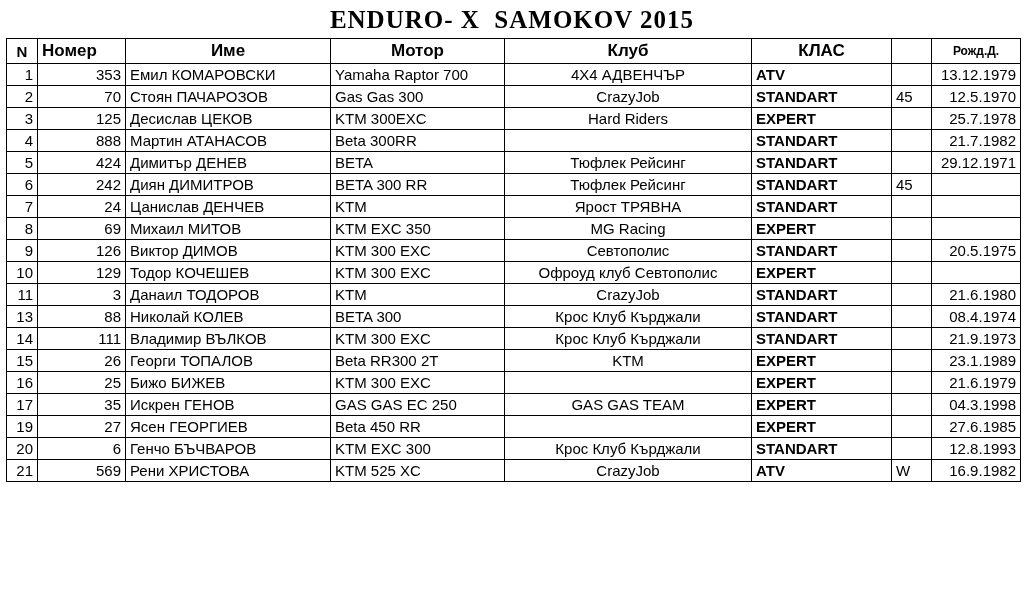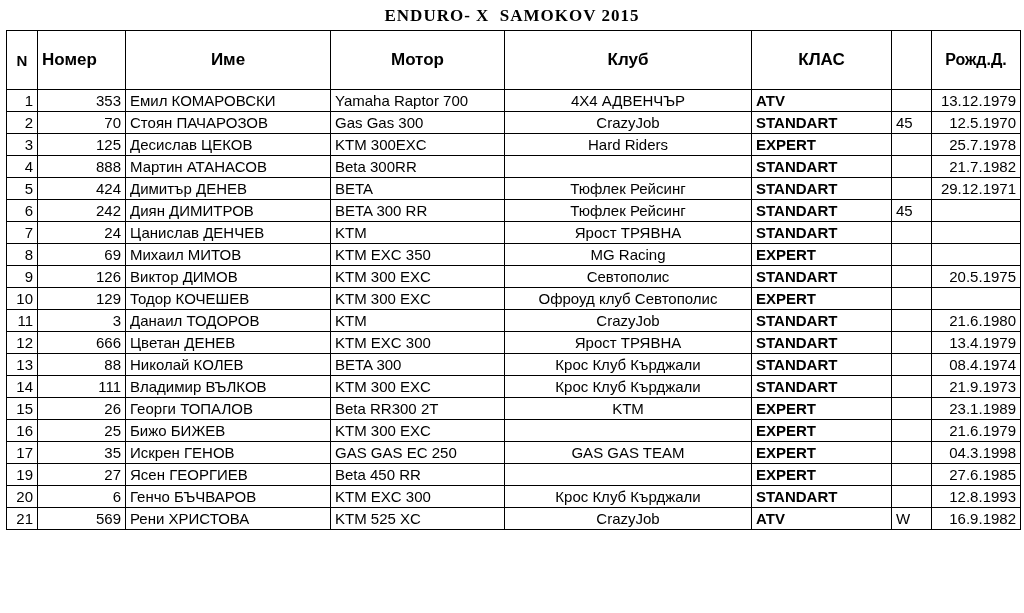--- a/index.html
+++ b/index.html
@@ -9,21 +9,21 @@
   }
   body {
     width: 1024px;
     height: 613px;
     font-family: "Liberation Sans", sans-serif;
     overflow: hidden;
   }
   #title {
     text-align: center;
     font-weight: bold;
-    font-size: 17px;
+    font-size: 25px;
     font-family: "Liberation Serif", serif;
     letter-spacing: 1px;
     color: #000000;
     padding-top: 6px;
     padding-bottom: 4px;
     white-space: pre;
   }
   .table-wrap {
     padding: 0 4px 0 6px;
   }
@@ -41,31 +41,31 @@
   col.c-extra  { width: 40px; }
   col.c-date   { width: 89px; }
 
   thead th {
     border: 1px solid #000000;
     background: #ffffff;
     font-weight: bold;
     font-size: 17px;
     color: #000000;
     height: 24px;
-    padding: 17px 4px;
+    padding: 0 4px;
     font-family: "Liberation Sans", sans-serif;
   }
   thead th.h-n { font-size: 15px; text-align: center; padding: 0; }
   thead th.h-num { text-align: left; padding-left: 4px; }
   thead th.h-name,
   thead th.h-moto,
   thead th.h-club,
   thead th.h-class { text-align: center; }
   thead th.h-extra { text-align: center; }
-  thead th.h-date { text-align: center; font-size: 16px; }
+  thead th.h-date { text-align: center; font-size: 12px; }
 
   tbody td {
     border: 1px solid #000000;
     height: 21px;
     font-size: 15px;
     color: #000000;
     padding: 0 4px;
     white-space: nowrap;
     overflow: hidden;
   }
@@ -212,30 +212,20 @@
           <td class="t-n">11</td>
           <td class="t-num">3</td>
           <td class="t-name">Данаил ТОДОРОВ</td>
           <td class="t-moto">KTM</td>
           <td class="t-club">CrazyJob</td>
           <td class="t-class">STANDART</td>
           <td class="t-extra"></td>
           <td class="t-date">21.6.1980</td>
         </tr>
         <tr>
-          <td class="t-n">12</td>
-          <td class="t-num">666</td>
-          <td class="t-name">Цветан ДЕНЕВ</td>
-          <td class="t-moto">KTM EXC 300</td>
-          <td class="t-club">Ярост ТРЯВНА</td>
-          <td class="t-class">STANDART</td>
-          <td class="t-extra"></td>
-          <td class="t-date">13.4.1979</td>
-        </tr>
-        <tr>
           <td class="t-n">13</td>
           <td class="t-num">88</td>
           <td class="t-name">Николай КОЛЕВ</td>
           <td class="t-moto">BETA 300</td>
           <td class="t-club">Крос Клуб Кърджали</td>
           <td class="t-class">STANDART</td>
           <td class="t-extra"></td>
           <td class="t-date">08.4.1974</td>
         </tr>
         <tr>

